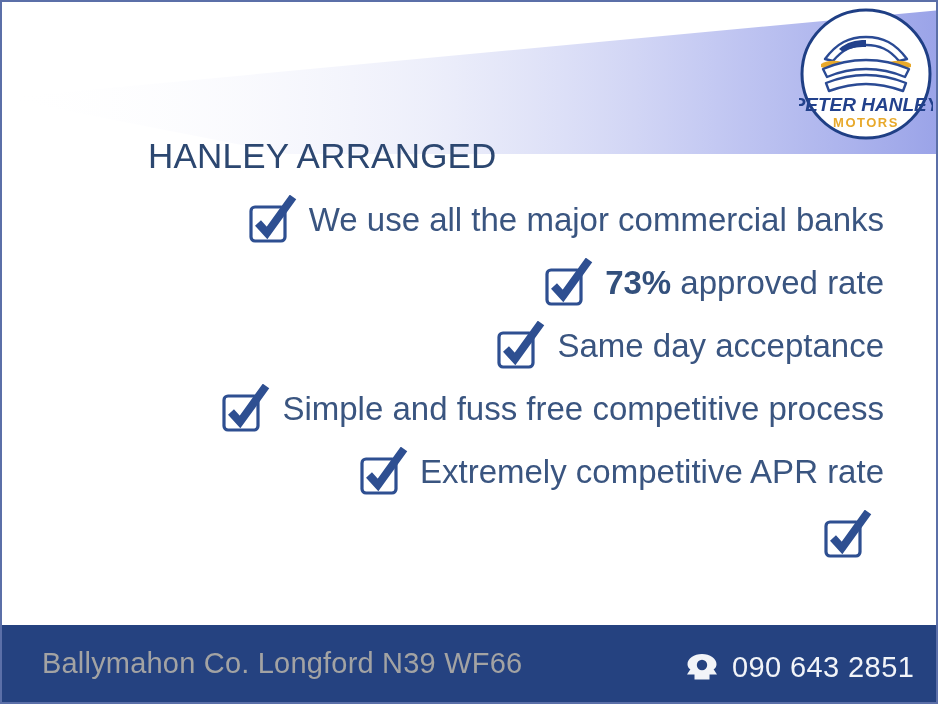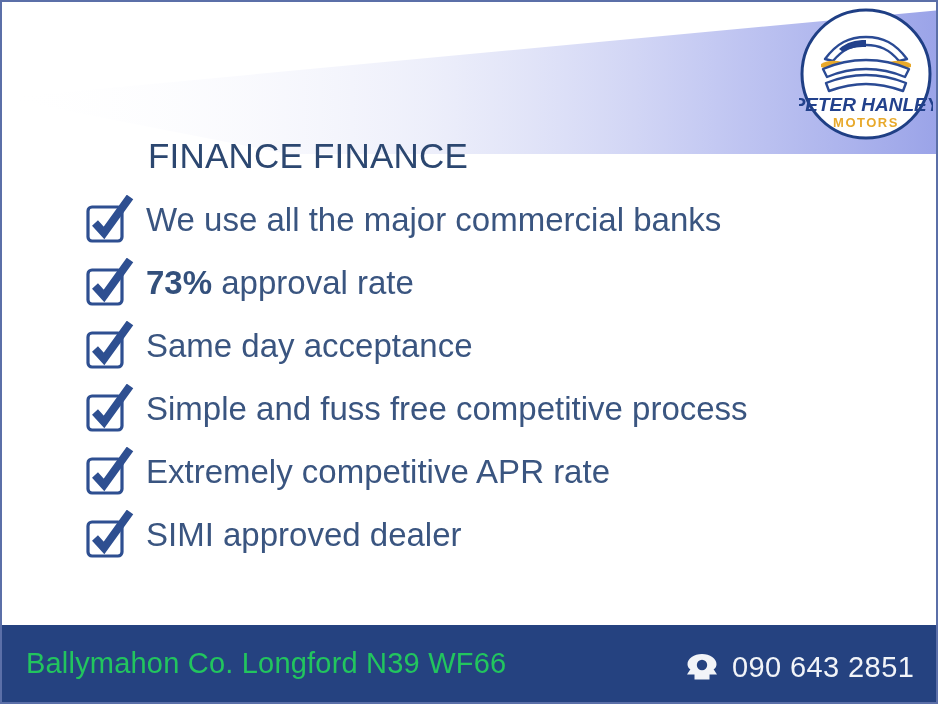--- a/index.html
+++ b/index.html
@@ -57,20 +57,21 @@
   .feature-list {
     position: absolute;
     left: 82px;
     top: 186px;
     width: 800px;
   }
   .feature-row {
     display: flex;
     align-items: center;
     height: 63px;
+    justify-content: flex-end;
   }
   .check-icon {
     flex: 0 0 auto;
     width: 50px;
     height: 50px;
     margin-right: 12px;
     position: relative;
   }
   .check-icon svg { display: block; }
   .feature-text {
@@ -91,22 +92,22 @@
     left: 0;
     right: 0;
     bottom: 0;
     height: 77px;
     background: #254280;
     display: flex;
     align-items: center;
   }
   .footer-address {
     position: absolute;
-    left: 24px;
-    color: #22c55e;
+    left: 40px;
+    color: #a3a3a3;
     font-size: 29px;
     letter-spacing: 0.2px;
     white-space: nowrap;
   }
   .footer-phone-wrap {
     position: absolute;
     left: 683px;
     display: flex;
     align-items: center;
     margin-top: 7px;
@@ -156,42 +157,42 @@
 
         <path d="M24,62 C40,55 54,53 67,53 C80,53 94,55 110,62 L106,70 C92,64 80,62 67,62 C54,62 42,64 28,70 Z" fill="#ffffff" stroke="#2a4a94" stroke-width="2.4" stroke-linejoin="round"></path>
         <path d="M27,76 C42,70 54,68 67,68 C80,68 92,70 107,76 L104,84 C90,79 80,77 67,77 C54,77 44,79 30,84 Z" fill="#ffffff" stroke="#2a4a94" stroke-width="2.4" stroke-linejoin="round"></path>
       </g>
 
       <text x="67" y="104" text-anchor="middle" font-family="'Liberation Sans', sans-serif" font-size="19" font-weight="700" font-style="italic" fill="#22418c">PETER HANLEY</text>
       <text x="67" y="120" text-anchor="middle" font-family="'Liberation Sans', sans-serif" font-size="13" font-weight="700" letter-spacing="1.5" fill="#e8a92b">MOTORS</text>
     </svg>
   </div>
 
-  <div class="title">FINANCE FINANCE</div>
+  <div class="title">HANLEY ARRANGED</div>
 
   <div class="feature-list">
 
     <div class="feature-row">
       <span class="check-icon">
         <svg width="50" height="50" viewBox="0 0 50 50" xmlns="http://www.w3.org/2000/svg">
           <rect x="4" y="12" width="34" height="34" rx="4" ry="4" fill="none" stroke="#2e4f91" stroke-width="3.2"></rect>
           <path d="M11,28 L20,38 L46,2" fill="none" stroke="#2e4f91" stroke-width="8" stroke-linecap="butt" stroke-linejoin="miter"></path>
         </svg>
       </span>
       <span class="feature-text"><span class="emph"></span><span>We use all the major commercial banks</span></span>
     </div>
 
     <div class="feature-row">
       <span class="check-icon">
         <svg width="50" height="50" viewBox="0 0 50 50" xmlns="http://www.w3.org/2000/svg">
           <rect x="4" y="12" width="34" height="34" rx="4" ry="4" fill="none" stroke="#2e4f91" stroke-width="3.2"></rect>
           <path d="M11,28 L20,38 L46,2" fill="none" stroke="#2e4f91" stroke-width="8" stroke-linecap="butt" stroke-linejoin="miter"></path>
         </svg>
       </span>
-      <span class="feature-text"><span class="emph">73%</span><span> approval rate</span></span>
+      <span class="feature-text"><span class="emph">73%</span><span> approved rate</span></span>
     </div>
 
     <div class="feature-row">
       <span class="check-icon">
         <svg width="50" height="50" viewBox="0 0 50 50" xmlns="http://www.w3.org/2000/svg">
           <rect x="4" y="12" width="34" height="34" rx="4" ry="4" fill="none" stroke="#2e4f91" stroke-width="3.2"></rect>
           <path d="M11,28 L20,38 L46,2" fill="none" stroke="#2e4f91" stroke-width="8" stroke-linecap="butt" stroke-linejoin="miter"></path>
         </svg>
       </span>
       <span class="feature-text"><span class="emph"></span><span>Same day acceptance</span></span>
@@ -217,21 +218,20 @@
       <span class="feature-text"><span class="emph"></span><span>Extremely competitive APR rate</span></span>
     </div>
 
     <div class="feature-row">
       <span class="check-icon">
         <svg width="50" height="50" viewBox="0 0 50 50" xmlns="http://www.w3.org/2000/svg">
           <rect x="4" y="12" width="34" height="34" rx="4" ry="4" fill="none" stroke="#2e4f91" stroke-width="3.2"></rect>
           <path d="M11,28 L20,38 L46,2" fill="none" stroke="#2e4f91" stroke-width="8" stroke-linecap="butt" stroke-linejoin="miter"></path>
         </svg>
       </span>
-      <span class="feature-text"><span class="emph"></span><span>SIMI approved dealer</span></span>
     </div>
 
   </div>
 
   <div class="footer-bar">
     <span class="footer-address">Ballymahon Co. Longford N39 WF66</span>
     <span class="footer-phone-wrap">
       <span class="phone-icon">
         <svg width="34" height="28" viewBox="0 0 34 28" xmlns="http://www.w3.org/2000/svg">
           <path d="M17,1 C9,1 2.5,5.5 2.5,11.2 C2.5,13.4 3.6,15.2 5.4,16.3 L2,21.5 L9.5,21.5 L9.5,26.5 L24.5,26.5 L24.5,21.5 L32,21.5 L28.6,16.3 C30.4,15.2 31.5,13.4 31.5,11.2 C31.5,5.5 25,1 17,1 Z" fill="#f2f4f8"></path>

